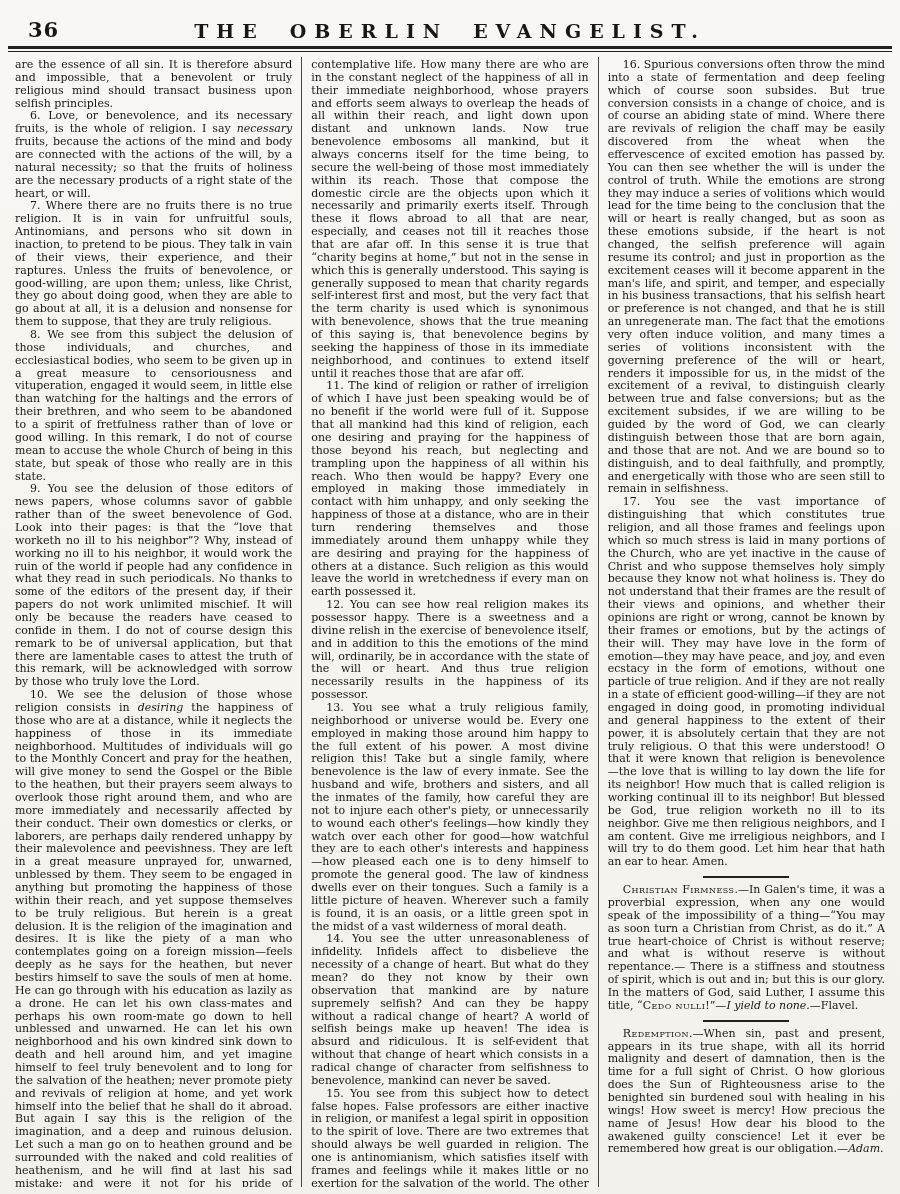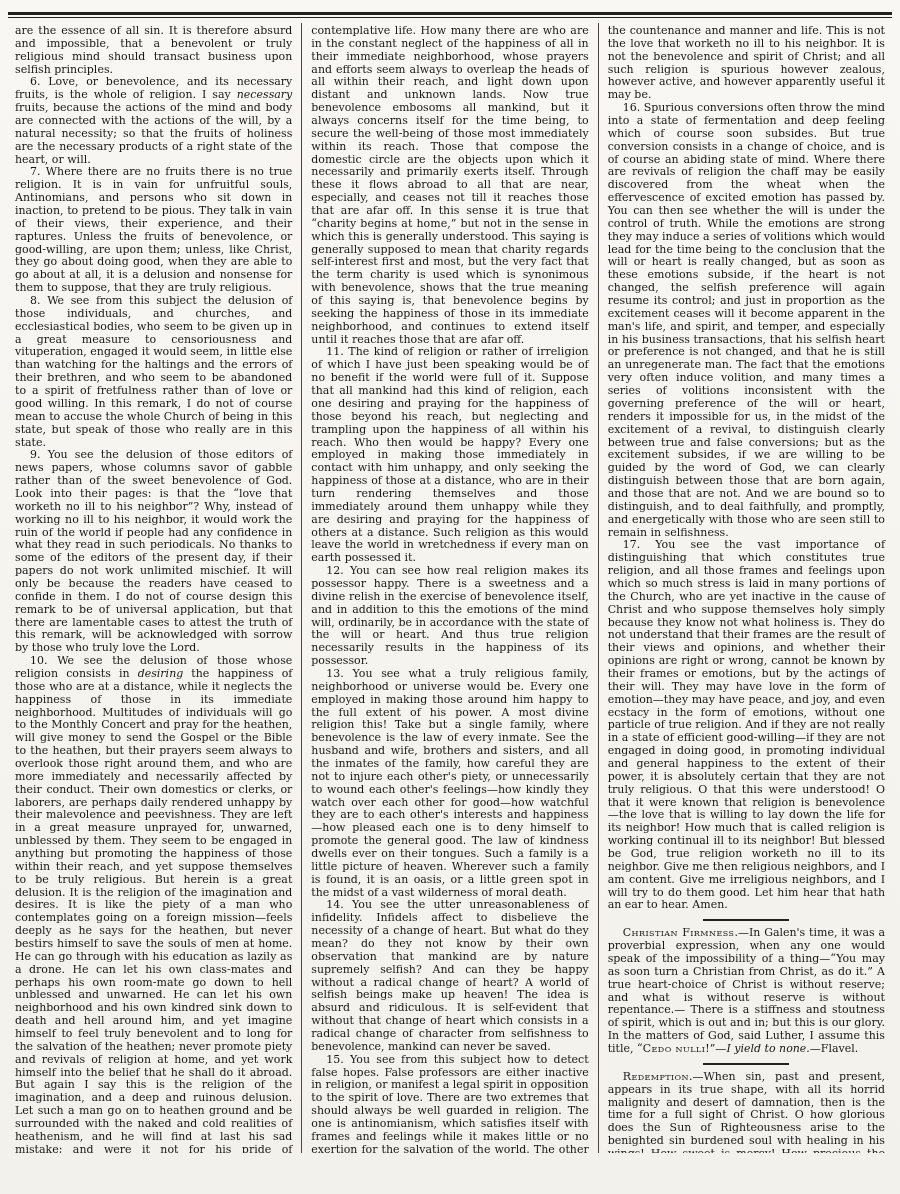--- a/index.html
+++ b/index.html
@@ -64,40 +64,43 @@
     width: 86px;
     border: 0;
     border-top: 2px solid #23211d;
     margin: 7px auto 6px auto;
   }
 </style>
 </head>
 <body>
 
 <div class="sheet">
+  <div class="masthead-row">
+    <div class="page-number">36</div>
+    <div class="masthead">THE OBERLIN EVANGELIST.</div>
+  </div>
   <div class="head-rule"></div>
   <div class="page-body">
     <div class="column">
         <p class="para no-indent">are the essence of all sin. It is therefore absurd and impossible, that a benevolent or truly religious mind should transact business upon selfish principles.</p>
         <p class="para">6. Love, or benevolence, and its necessary fruits, is the whole of religion. I say <i>necessary</i> fruits, because the actions of the mind and body are connected with the actions of the will, by a natural necessity; so that the fruits of holiness are the necessary products of a right state of the heart, or will.</p>
         <p class="para">7. Where there are no fruits there is no true religion. It is in vain for unfruitful souls, Antinomians, and persons who sit down in inaction, to pretend to be pious. They talk in vain of their views, their experience, and their raptures. Unless the fruits of benevolence, or good-willing, are upon them; unless, like Christ, they go about doing good, when they are able to go about at all, it is a delusion and nonsense for them to suppose, that they are truly religious.</p>
         <p class="para">8. We see from this subject the delusion of those individuals, and churches, and ecclesiastical bodies, who seem to be given up in a great measure to censoriousness and vituperation, engaged it would seem, in little else than watching for the haltings and the errors of their brethren, and who seem to be abandoned to a spirit of fretfulness rather than of love or good willing. In this remark, I do not of course mean to accuse the whole Church of being in this state, but speak of those who really are in this state.</p>
         <p class="para">9. You see the delusion of those editors of news papers, whose columns savor of gabble rather than of the sweet benevolence of God. Look into their pages: is that the “love that worketh no ill to his neighbor”? Why, instead of working no ill to his neighbor, it would work the ruin of the world if people had any confidence in what they read in such periodicals. No thanks to some of the editors of the present day, if their papers do not work unlimited mischief. It will only be because the readers have ceased to confide in them. I do not of course design this remark to be of universal application, but that there are lamentable cases to attest the truth of this remark, will be acknowledged with sorrow by those who truly love the Lord.</p>
         <p class="para">10. We see the delusion of those whose religion consists in <i>desiring</i> the happiness of those who are at a distance, while it neglects the happiness of those in its immediate neighborhood. Multitudes of individuals will go to the Monthly Concert and pray for the heathen, will give money to send the Gospel or the Bible to the heathen, but their prayers seem always to overlook those right around them, and who are more immediately and necessarily affected by their conduct. Their own domestics or clerks, or laborers, are perhaps daily rendered unhappy by their malevolence and peevishness. They are left in a great measure unprayed for, unwarned, unblessed by them. They seem to be engaged in anything but promoting the happiness of those within their reach, and yet suppose themselves to be truly religious. But herein is a great delusion. It is the religion of the imagination and desires. It is like the piety of a man who contemplates going on a foreign mission—feels deeply as he says for the heathen, but never bestirs himself to save the souls of men at home. He can go through with his education as lazily as a drone. He can let his own class-mates and perhaps his own room-mate go down to hell unblessed and unwarned. He can let his own neighborhood and his own kindred sink down to death and hell around him, and yet imagine himself to feel truly benevolent and to long for the salvation of the heathen; never promote piety and revivals of religion at home, and yet work himself into the belief that he shall do it abroad. But again I say this is the religion of the imagination, and a deep and ruinous delusion. Let such a man go on to heathen ground and be surrounded with the naked and cold realities of heathenism, and he will find at last his sad mistake; and were it not for his pride of character and fear of the loss of reputation, he would soon find his way back to Christian lands, and the repose and indolence of a</p>
       </div>
     <div class="column">
         <p class="para no-indent">contemplative life. How many there are who are in the constant neglect of the happiness of all in their immediate neighborhood, whose prayers and efforts seem always to overleap the heads of all within their reach, and light down upon distant and unknown lands. Now true benevolence embosoms all mankind, but it always concerns itself for the time being, to secure the well-being of those most immediately within its reach. Those that compose the domestic circle are the objects upon which it necessarily and primarily exerts itself. Through these it flows abroad to all that are near, especially, and ceases not till it reaches those that are afar off. In this sense it is true that “charity begins at home,” but not in the sense in which this is generally understood. This saying is generally supposed to mean that charity regards self-interest first and most, but the very fact that the term charity is used which is synonimous with benevolence, shows that the true meaning of this saying is, that benevolence begins by seeking the happiness of those in its immediate neighborhood, and continues to extend itself until it reaches those that are afar off.</p>
         <p class="para">11. The kind of religion or rather of irreligion of which I have just been speaking would be of no benefit if the world were full of it. Suppose that all mankind had this kind of religion, each one desiring and praying for the happiness of those beyond his reach, but neglecting and trampling upon the happiness of all within his reach. Who then would be happy? Every one employed in making those immediately in contact with him unhappy, and only seeking the happiness of those at a distance, who are in their turn rendering themselves and those immediately around them unhappy while they are desiring and praying for the happiness of others at a distance. Such religion as this would leave the world in wretchedness if every man on earth possessed it.</p>
         <p class="para">12. You can see how real religion makes its possessor happy. There is a sweetness and a divine relish in the exercise of benevolence itself, and in addition to this the emotions of the mind will, ordinarily, be in accordance with the state of the will or heart. And thus true religion necessarily results in the happiness of its possessor.</p>
         <p class="para">13. You see what a truly religious family, neighborhood or universe would be. Every one employed in making those around him happy to the full extent of his power. A most divine religion this! Take but a single family, where benevolence is the law of every inmate. See the husband and wife, brothers and sisters, and all the inmates of the family, how careful they are not to injure each other's piety, or unnecessarily to wound each other's feelings—how kindly they watch over each other for good—how watchful they are to each other's interests and happiness—how pleased each one is to deny himself to promote the general good. The law of kindness dwells ever on their tongues. Such a family is a little picture of heaven. Wherever such a family is found, it is an oasis, or a little green spot in the midst of a vast wilderness of moral death.</p>
         <p class="para">14. You see the utter unreasonableness of infidelity. Infidels affect to disbelieve the necessity of a change of heart. But what do they mean? do they not know by their own observation that mankind are by nature supremely selfish? And can they be happy without a radical change of heart? A world of selfish beings make up heaven! The idea is absurd and ridiculous. It is self-evident that without that change of heart which consists in a radical change of character from selfishness to benevolence, mankind can never be saved.</p>
         <p class="para">15. You see from this subject how to detect false hopes. False professors are either inactive in religion, or manifest a legal spirit in opposition to the spirit of love. There are two extremes that should always be well guarded in religion. The one is antinomianism, which satisfies itself with frames and feelings while it makes little or no exertion for the salvation of the world. The other is a legal zeal that bustles about often harshly and furiously and professes to be working for God, when there is a manifest dash of bitterness and misanthropy in</p>
       </div>
     <div class="column">
-        <p class="para no-indent">the countenance and manner and life. This is not the love that worketh no ill to his neighbor. It is not the benevolence and spirit of Christ; and all such religion is spurious however zealous, however active, and however apparently useful it may be.</p>
         <p class="para">16. Spurious conversions often throw the mind into a state of fermentation and deep feeling which of course soon subsides. But true conversion consists in a change of choice, and is of course an abiding state of mind. Where there are revivals of religion the chaff may be easily discovered from the wheat when the effervescence of excited emotion has passed by. You can then see whether the will is under the control of truth. While the emotions are strong they may induce a series of volitions which would lead for the time being to the conclusion that the will or heart is really changed, but as soon as these emotions subside, if the heart is not changed, the selfish preference will again resume its control; and just in proportion as the excitement ceases will it become apparent in the man's life, and spirit, and temper, and especially in his business transactions, that his selfish heart or preference is not changed, and that he is still an unregenerate man. The fact that the emotions very often induce volition, and many times a series of volitions inconsistent with the governing preference of the will or heart, renders it impossible for us, in the midst of the excitement of a revival, to distinguish clearly between true and false conversions; but as the excitement subsides, if we are willing to be guided by the word of God, we can clearly distinguish between those that are born again, and those that are not. And we are bound so to distinguish, and to deal faithfully, and promptly, and energetically with those who are seen still to remain in selfishness.</p>
         <p class="para">17. You see the vast importance of distinguishing that which constitutes true religion, and all those frames and feelings upon which so much stress is laid in many portions of the Church, who are yet inactive in the cause of Christ and who suppose themselves holy simply because they know not what holiness is. They do not understand that their frames are the result of their views and opinions, and whether their opinions are right or wrong, cannot be known by their frames or emotions, but by the actings of their will. They may have love in the form of emotion—they may have peace, and joy, and even ecstacy in the form of emotions, without one particle of true religion. And if they are not really in a state of efficient good-willing—if they are not engaged in doing good, in promoting individual and general happiness to the extent of their power, it is absolutely certain that they are not truly religious. O that this were understood! O that it were known that religion is benevolence —the love that is willing to lay down the life for its neighbor! How much that is called religion is working continual ill to its neighbor! But blessed be God, true religion worketh no ill to its neighbor. Give me then religious neighbors, and I am content. Give me irreligious neighbors, and I will try to do them good. Let him hear that hath an ear to hear. Amen.</p>
         <div class="article-rule"></div>
         <p class="para"><span class="smallcaps">Christian Firmness</span>.—In Galen's time, it was a proverbial expression, when any one would speak of the impossibility of a thing—“You may as soon turn a Christian from Christ, as do it.” A true heart-choice of Christ is without reserve; and what is without reserve is without repentance.— There is a stiffness and stoutness of spirit, which is out and in; but this is our glory. In the matters of God, said Luther, I assume this title, “<span class="smallcaps">Cedo nulli</span>!”—<i>I yield to none.</i>—Flavel.</p>
         <div class="article-rule"></div>
         <p class="para"><span class="smallcaps">Redemption</span>.—When sin, past and present, appears in its true shape, with all its horrid malignity and desert of damnation, then is the time for a full sight of Christ. O how glorious does the Sun of Righteousness arise to the benighted sin burdened soul with healing in his wings! How sweet is mercy! How precious the name of Jesus! How dear his blood to the awakened guilty conscience! Let it ever be remembered how great is our obligation.—<i>Adam</i>.</p>
       </div>
   </div>
 </div>
 

